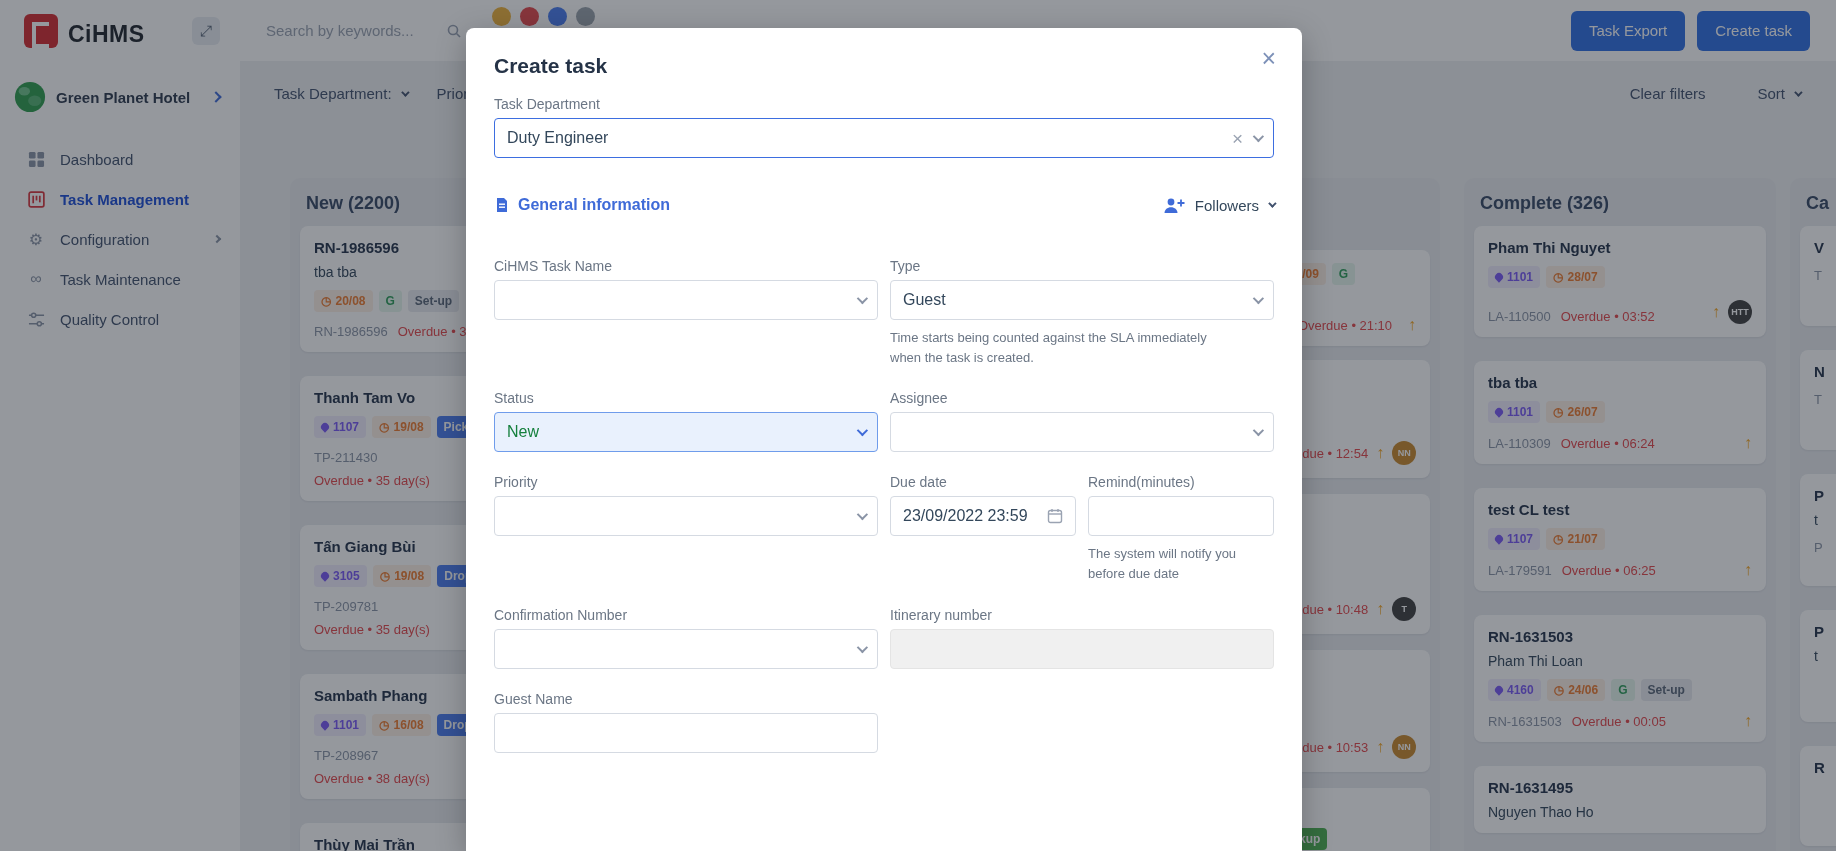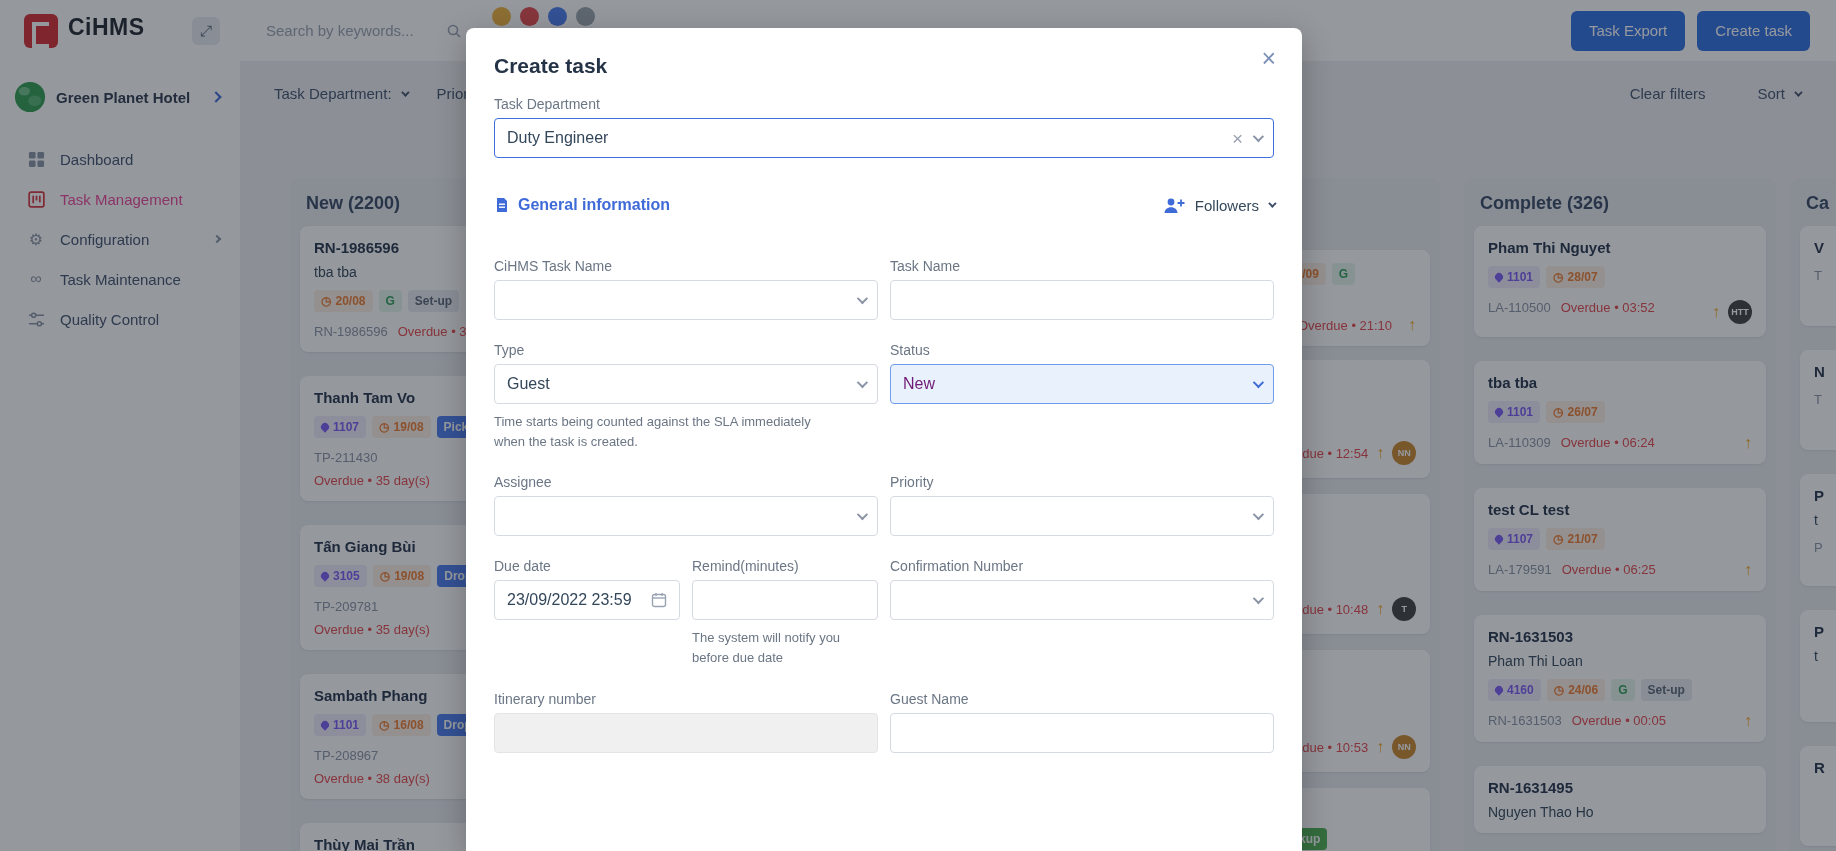--- a/index.html
+++ b/index.html
@@ -1,38 +1,38 @@
 <!DOCTYPE html>
 <html><head>
 <meta charset="utf-8">
 <style>
   *{box-sizing:border-box;margin:0;padding:0}
   html,body{width:1836px;height:851px}
   body{position:relative;overflow:hidden;background:#eef0f3;font-family:"Liberation Sans",sans-serif;color:#33475b}
   
   .topbar{position:absolute;top:0;left:0;width:100%;height:61px;background:#fff;display:flex;align-items:center;padding:0 26px 0 24px}
-  .logo{display:flex;align-items:flex-start;gap:10px;width:168px}
+  .logo{display:flex;align-items:flex-end;gap:10px;width:168px}
   .logo-mark{width:34px;height:34px;border-radius:6px;background:#d42b30;position:relative;flex:none}
   .logo-mark::before{content:"";position:absolute;left:8px;top:8px;width:13px;height:18px;border:4px solid #fff;border-right:none}
   .logo-text{font-size:23px;font-weight:700;color:#20262e;letter-spacing:.5px}
   .collapse-btn{width:28px;height:28px;border-radius:6px;border:none;background:#e9edf3;color:#5a6779;font-size:15px;display:flex;align-items:center;justify-content:center;margin-right:46px;cursor:pointer}
   .search{display:flex;align-items:center;gap:8px;width:206px}
   .search-input{border:none;outline:none;font-size:15px;color:#33475b;width:172px;background:transparent}
   .search-input::placeholder{color:#9aa3b2}
   .dots{position:absolute;left:492px;top:7px;display:flex;gap:9px}
   .dot{width:19px;height:19px;border-radius:50%}
   .top-actions{margin-left:auto;display:flex;gap:12px}
   .btn-primary{height:40px;padding:0 18px;background:#2f6fe4;color:#fff;border:none;border-radius:6px;font-size:15px;font-weight:500;cursor:pointer}
   
   .sidebar{position:absolute;top:61px;left:0;width:240px;bottom:0;background:#fff}
   .hotel{display:flex;align-items:center;gap:10px;padding:20px 20px 26px 14px;cursor:pointer}
   .hotel-name{font-size:15px;font-weight:700;color:#2d3a4e;flex:1}
   .nav-item{display:flex;align-items:center;gap:14px;height:40px;padding:0 20px 0 26px;font-size:15px;color:#42526e;cursor:pointer}
   .ni-icon{width:20px;display:flex;justify-content:center;align-items:center;color:#8a94a6;font-size:16px}
-  .nav-item.active{color:#ec4899;font-weight:400}
+  .nav-item.active{color:#1d4ed8;font-weight:700}
   .nav-item.active .ni-icon{color:#d9363e}
   
   .chev{display:inline-block;width:8px;height:8px;border-right:2px solid #8a94a6;border-bottom:2px solid #8a94a6;flex:none}
   .chev.down{transform:rotate(45deg) translateY(-2px)}
   .chev.right{transform:rotate(-45deg)}
   .chev.blue{border-color:#3f6bd8}
   .chev.dark{border-color:#42526e}
   .chev.sm{width:6px;height:6px}
   
   .main{position:absolute;left:240px;top:61px;right:0;bottom:0;overflow:hidden}
@@ -51,21 +51,21 @@
   .b-room{color:#7a5af5;background:#f1edfd}
   .b-date{color:#ee7c30;background:#fdf0e6}
   .b-g{color:#2e9e5b;background:#e6f6ec}
   .b-setup{color:#5a6779;background:#e9ebf0}
   .b-ship{color:#fff;background:#4a7df0}
   .b-pick{color:#fff;background:#4caf50}
   .pin{width:8px;height:8px;background:currentColor;border-radius:50% 50% 50% 0;transform:rotate(-45deg);flex:none}
   .clk{font-size:12px;line-height:1}
   .c-id{font-size:13px;color:#8a94a6;margin-top:12px;white-space:nowrap}
   .c-due{font-size:13px;color:#e5484d;margin-top:8px;white-space:nowrap}
-  .c-footer{display:flex;align-items:flex-start;gap:10px;margin-top:12px}
+  .c-footer{display:flex;align-items:flex-end;gap:10px;margin-top:12px}
   .c-footer .c-id,.c-footer .c-due{margin-top:0}
   .push{margin-left:auto;display:flex;align-items:center;gap:8px}
   .arrow{color:#f5a623;font-weight:700;font-size:16px;line-height:1}
   .avatar{width:24px;height:24px;border-radius:50%;color:#fff;font-size:9px;font-weight:700;display:flex;align-items:center;justify-content:center;background:#404040;flex:none}
   .avatar.amber{background:#c98a2e}
   
   .gcard{position:absolute;left:10px;right:10px;background:#fff;border-radius:8px;padding:13px 14px;display:flex;flex-direction:column;box-shadow:0 1px 2px rgba(20,30,50,.08)}
   .frag{padding-left:160px}
   .gfoot{margin-top:auto;display:flex;align-items:center;gap:8px;padding-left:160px}
   .gfoot .c-id,.gfoot .c-due{margin-top:0}
@@ -75,21 +75,21 @@
   .modal{position:absolute;left:466px;top:28px;width:836px;height:823px;background:#fff;border-radius:8px 8px 0 0;z-index:6;padding:26px 28px;overflow:hidden;box-shadow:0 8px 30px rgba(0,0,0,.25)}
   .m-title{font-size:21px;font-weight:700;color:#253347}
   .m-close{position:absolute;top:18px;right:26px;font-size:25px;color:#7d91b8;cursor:pointer;line-height:1}
   .m-label{font-size:14px;color:#6b7685;margin-bottom:6px;display:block}
   .m-group{margin-top:18px}
   .m-field{height:40px;border:1px solid #d5dae2;border-radius:4px;display:flex;align-items:center;padding:0 12px;font-size:16px;color:#33475b;background:#fff;cursor:pointer}
   .m-field .val{white-space:nowrap;overflow:hidden}
   .m-field.focus{border:1.5px solid #3d6ee0}
   .ml-auto{margin-left:auto}
   .clear-x{margin-left:auto;color:#9aa3b2;font-size:19px;line-height:1;cursor:pointer;padding:0 10px 0 4px}
-  .m-field.status{background:#e9f1fd;border:1.5px solid #6f9ceb;color:#701a75}
+  .m-field.status{background:#e9f1fd;border:1.5px solid #6f9ceb;color:#15803d}
   .m-field.status .chev{border-color:#3f6bd8}
   .m-section{margin-top:38px;display:flex;align-items:center}
   .m-section-title{font-size:16px;font-weight:700;color:#3f6bd8;margin-left:8px}
   .m-followers{margin-left:auto;display:flex;align-items:center;gap:9px;cursor:pointer}
   .f-label{font-size:15px;color:#33475b}
   .m-form{margin-top:44px;display:grid;grid-template-columns:1fr 1fr;column-gap:12px}
   .fg{margin-bottom:22px}
   .subrow{display:grid;grid-template-columns:1fr 1fr;column-gap:12px}
   .note{font-size:13px;color:#6b7685;line-height:1.55;margin-top:8px;max-width:330px}
   .m-input{width:100%;height:40px;border:1px solid #d5dae2;border-radius:4px;padding:0 12px;font-size:16px;color:#33475b;outline:none;font-family:"Liberation Sans",sans-serif;background:#fff}
@@ -486,24 +486,20 @@
 
   <div class="m-form">
 
     <div class="fg">
       <label class="m-label">CiHMS Task Name</label>
       <div class="m-field">
         <span class="val"></span>
         <span class="chev down ml-auto"></span>
       </div>
     </div>
-    <div class="fg">
-      <label class="m-label">Task Name</label>
-      <input class="m-input" value="" style="">
-    </div>
 
     <div class="fg">
       <label class="m-label">Type</label>
       <div class="m-field">
         <span class="val">Guest</span>
         <span class="chev down ml-auto"></span>
       </div>
       <div class="note">Time starts being counted against the SLA immediately when the task is created.</div>
     </div>
     <div class="fg">

